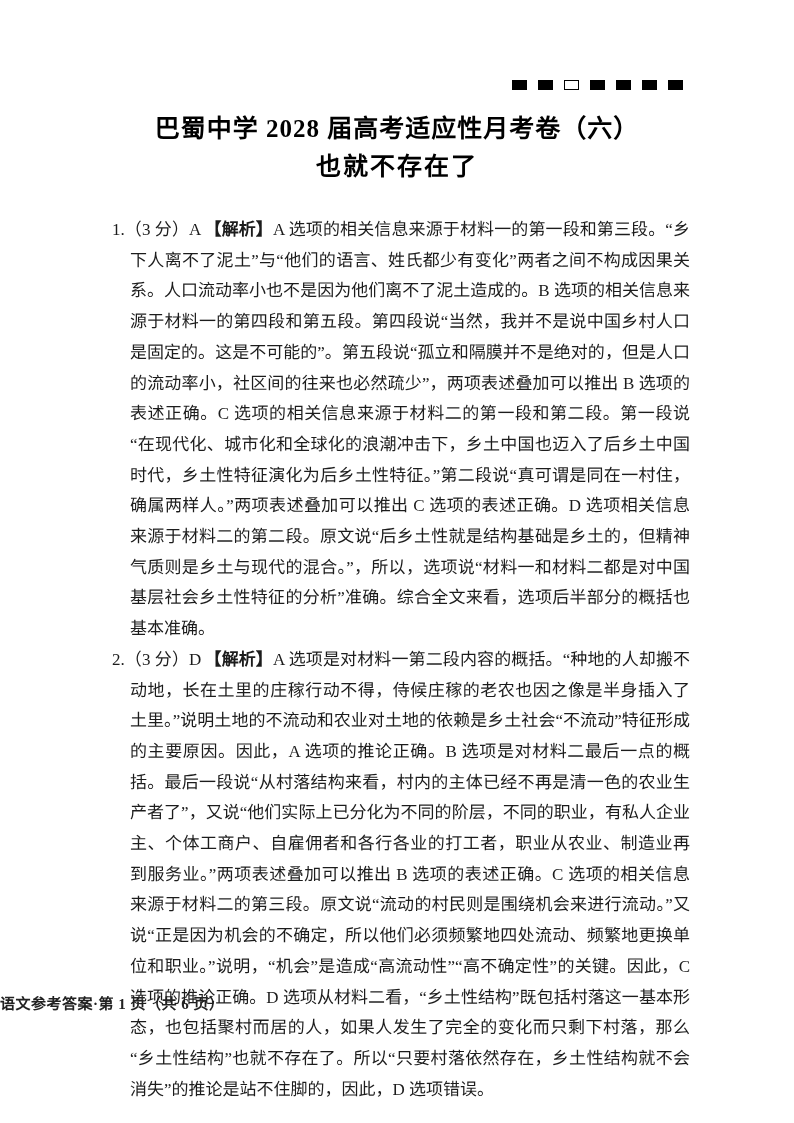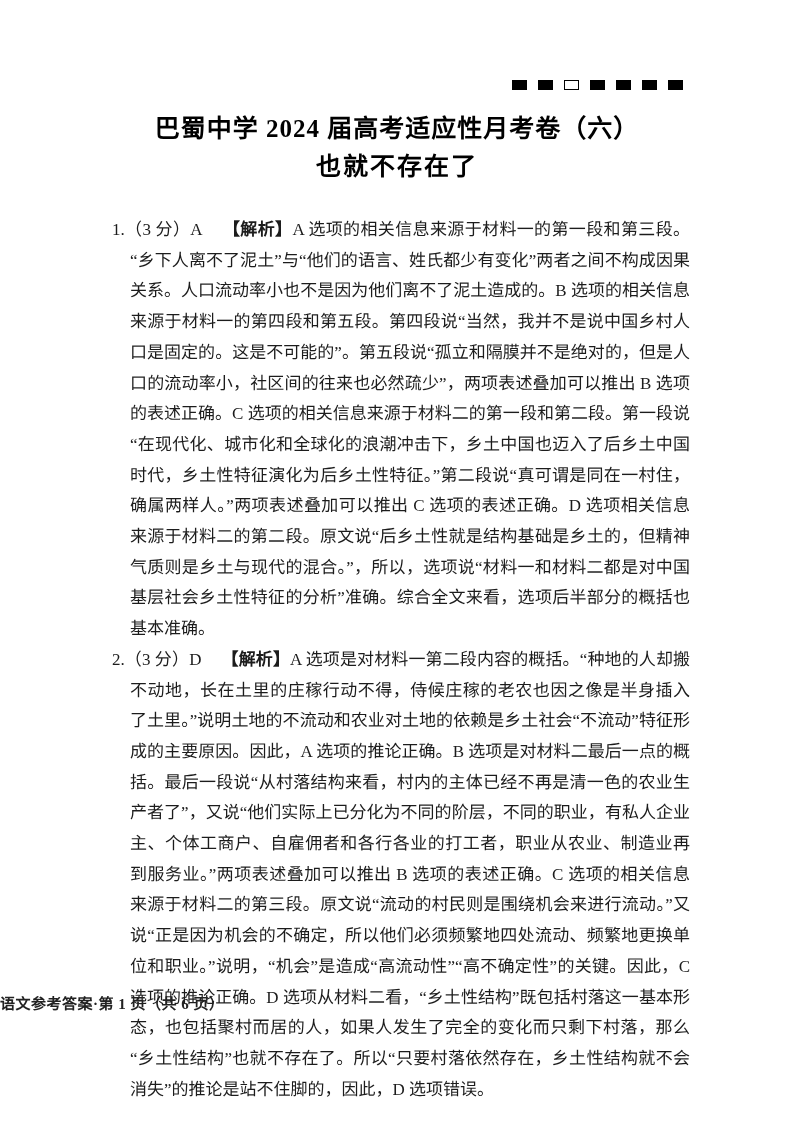--- a/index.html
+++ b/index.html
@@ -63,21 +63,21 @@
     text-align: justify;
     text-justify: inter-ideograph;
   }
   .answer-item {
     padding-left: 18px;
     text-indent: -18px;
     margin: 0;
   }
   .ans-marker {
     font-weight: bold;
-    margin-left: 20px;
+    margin-left: 3px;
   }
   
   .footer {
     position: absolute;
     top: 992px;
     left: 0;
     width: 100%;
     font-size: 15px;
     font-weight: bold;
     color: #222;
@@ -93,21 +93,21 @@
     <span class="mark" data-variant="filled"></span>
     <span class="mark" data-variant="filled"></span>
     <span class="mark" data-variant="hollow"></span>
     <span class="mark" data-variant="filled"></span>
     <span class="mark" data-variant="filled"></span>
     <span class="mark" data-variant="filled"></span>
     <span class="mark" data-variant="filled"></span>
   </div>
 
   <div class="header">
-    <h1 class="doc-title">巴蜀中学 2024 届高考适应性月考卷（六）</h1>
+    <h1 class="doc-title">巴蜀中学 2028 届高考适应性月考卷（六）</h1>
     <h2 class="doc-subtitle">也就不存在了</h2>
   </div>
 
   <div class="content">
 
     <p class="answer-item"><span>1.</span><span>（3 分）</span><span>A</span><span class="ans-marker">【解析】</span><span>A 选项的相关信息来源于材料一的第一段和第三段。“乡下人离不了泥土”与“他们的语言、姓氏都少有变化”两者之间不构成因果关系。人口流动率小也不是因为他们离不了泥土造成的。B 选项的相关信息来源于材料一的第四段和第五段。第四段说“当然，我并不是说中国乡村人口是固定的。这是不可能的”。第五段说“孤立和隔膜并不是绝对的，但是人口的流动率小，社区间的往来也必然疏少”，两项表述叠加可以推出 B 选项的表述正确。C 选项的相关信息来源于材料二的第一段和第二段。第一段说“在现代化、城市化和全球化的浪潮冲击下，乡土中国也迈入了后乡土中国时代，乡土性特征演化为后乡土性特征。”第二段说“真可谓是同在一村住，确属两样人。”两项表述叠加可以推出 C 选项的表述正确。D 选项相关信息来源于材料二的第二段。原文说“后乡土性就是结构基础是乡土的，但精神气质则是乡土与现代的混合。”，所以，选项说“材料一和材料二都是对中国基层社会乡土性特征的分析”准确。综合全文来看，选项后半部分的概括也基本准确。</span></p>
 
     <p class="answer-item"><span>2.</span><span>（3 分）</span><span>D</span><span class="ans-marker">【解析】</span><span>A 选项是对材料一第二段内容的概括。“种地的人却搬不动地，长在土里的庄稼行动不得，侍候庄稼的老农也因之像是半身插入了土里。”说明土地的不流动和农业对土地的依赖是乡土社会“不流动”特征形成的主要原因。因此，A 选项的推论正确。B 选项是对材料二最后一点的概括。最后一段说“从村落结构来看，村内的主体已经不再是清一色的农业生产者了”，又说“他们实际上已分化为不同的阶层，不同的职业，有私人企业主、个体工商户、自雇佣者和各行各业的打工者，职业从农业、制造业再到服务业。”两项表述叠加可以推出 B 选项的表述正确。C 选项的相关信息来源于材料二的第三段。原文说“流动的村民则是围绕机会来进行流动。”又说“正是因为机会的不确定，所以他们必须频繁地四处流动、频繁地更换单位和职业。”说明，“机会”是造成“高流动性”“高不确定性”的关键。因此，C 选项的推论正确。D 选项从材料二看，“乡土性结构”既包括村落这一基本形态，也包括聚村而居的人，如果人发生了完全的变化而只剩下村落，那么“乡土性结构”也就不存在了。所以“只要村落依然存在，乡土性结构就不会消失”的推论是站不住脚的，因此，D 选项错误。</span></p>
 
   </div>

